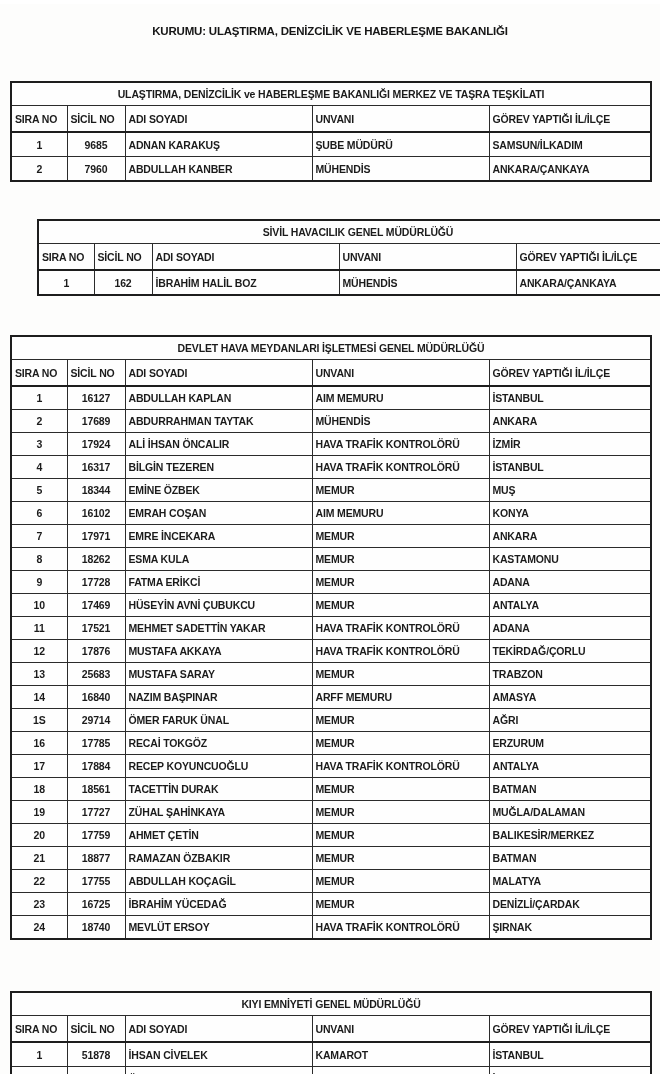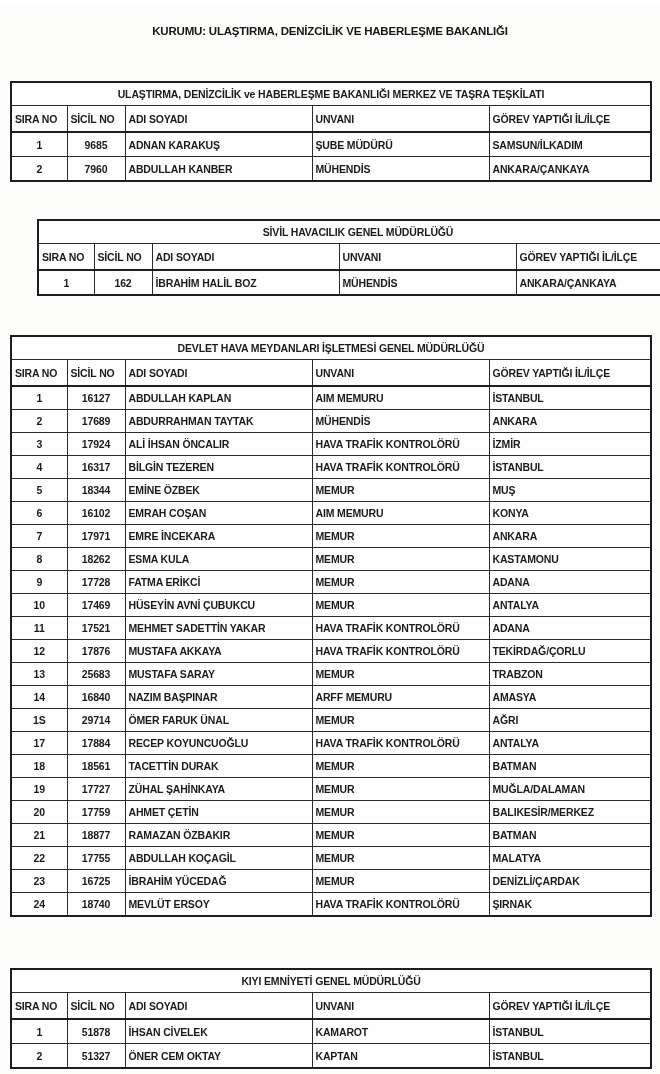--- a/index.html
+++ b/index.html
@@ -259,20 +259,27 @@
             <td class="c4">AMASYA</td>
           </tr>
           <tr class="data-row">
             <td class="c0">1S</td>
             <td class="c1">29714</td>
             <td class="c2">ÖMER FARUK ÜNAL</td>
             <td class="c3">MEMUR</td>
             <td class="c4">AĞRI</td>
           </tr>
           <tr class="data-row">
+            <td class="c0">16</td>
+            <td class="c1">17785</td>
+            <td class="c2">RECAİ TOKGÖZ</td>
+            <td class="c3">MEMUR</td>
+            <td class="c4">ERZURUM</td>
+          </tr>
+          <tr class="data-row">
             <td class="c0">17</td>
             <td class="c1">17884</td>
             <td class="c2">RECEP KOYUNCUOĞLU</td>
             <td class="c3">HAVA TRAFİK KONTROLÖRÜ</td>
             <td class="c4">ANTALYA</td>
           </tr>
           <tr class="data-row">
             <td class="c0">18</td>
             <td class="c1">18561</td>
             <td class="c2">TACETTİN DURAK</td>

